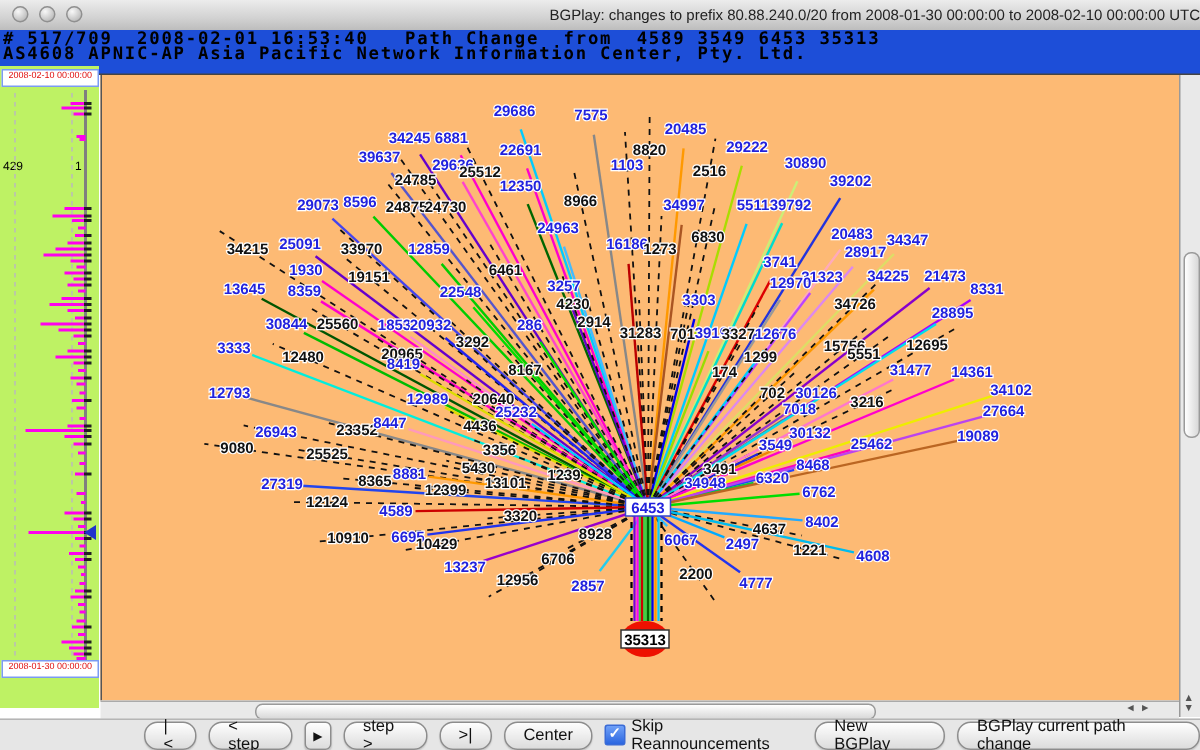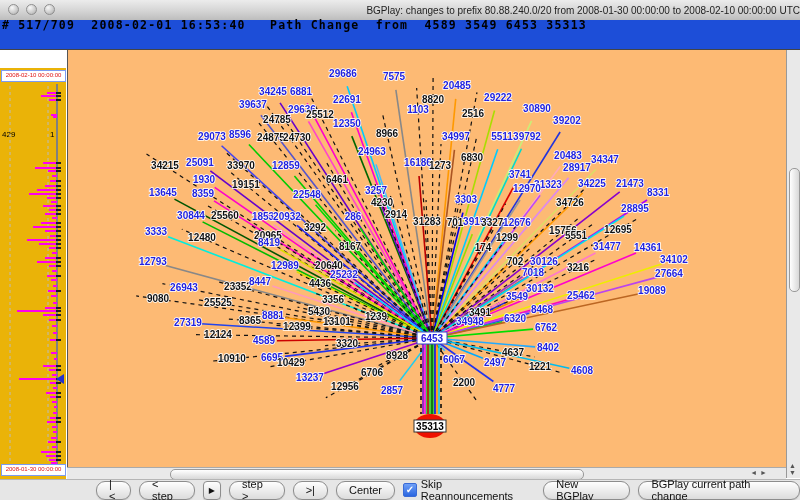--- a/index.html
+++ b/index.html
@@ -16,21 +16,21 @@
     border:1px solid #8f8f8f;box-sizing:border-box;}
   .title-text{width:100%;text-align:right;font-size:10px;color:#222;}
 
   
   .header{position:absolute;left:0;top:20px;width:800px;height:30px;background:#1d4ed8;}
   .header pre{margin:0 0 0 2px;font-family:"DejaVu Sans Mono",monospace;
     font-weight:bold;font-size:11.5px;line-height:10px;letter-spacing:1.2px;color:#000;}
   .hdr-sep{position:absolute;left:0;top:49px;width:800px;height:1px;background:#444;}
 
   
-  .sidebar{position:absolute;left:0;top:68px;width:66px;height:428px;background:#eab308;}
+  .sidebar{position:absolute;left:0;top:44px;width:66px;height:428px;background:#bef264;}
   .date-box{position:absolute;left:1px;width:63px;height:10px;border:1px solid #7b9bf2;
     background:#fff;color:#e01010;font-size:6px;line-height:9px;text-align:center;
     white-space:nowrap;overflow:hidden;}
   .tl-counts{position:absolute;left:0;top:62px;width:62px;font-size:8px;color:#000;}
   .tl-svg{position:absolute;left:0;top:0;}
 
   
   .canvas{position:absolute;left:67px;top:50px;width:719px;height:417px;background:#fdba74;
     border-left:1px solid #555;}
   .canvas svg{position:absolute;left:0;top:0;}
@@ -67,20 +67,21 @@
   <div class="lights">
     <div class="light"></div>
     <div class="light"></div>
     <div class="light"></div>
   </div>
   <div class="title-text">BGPlay: changes to prefix 80.88.240.0/20 from 2008-01-30 00:00:00 to 2008-02-10 00:00:00 UTC</div>
 </div>
 
 <div class="header">
   <pre># 517/709  2008-02-01 16:53:40   Path Change  from  4589 3549 6453 35313</pre>
+  <pre>AS4608 APNIC-AP Asia Pacific Network Information Center, Pty. Ltd.</pre>
 </div>
 <div class="hdr-sep"></div>
 
 <div class="sidebar">
   <div class="date-box" style="top:2px;">2008-02-10 00:00:00</div>
   <div class="tl-counts">
     <span style="position:absolute;left:2px;">429</span>
     <span style="position:absolute;left:50px;">1</span>
   </div>
   <svg id="tl-svg" class="tl-svg" width="66" height="428" viewBox="0 50 66 428">

